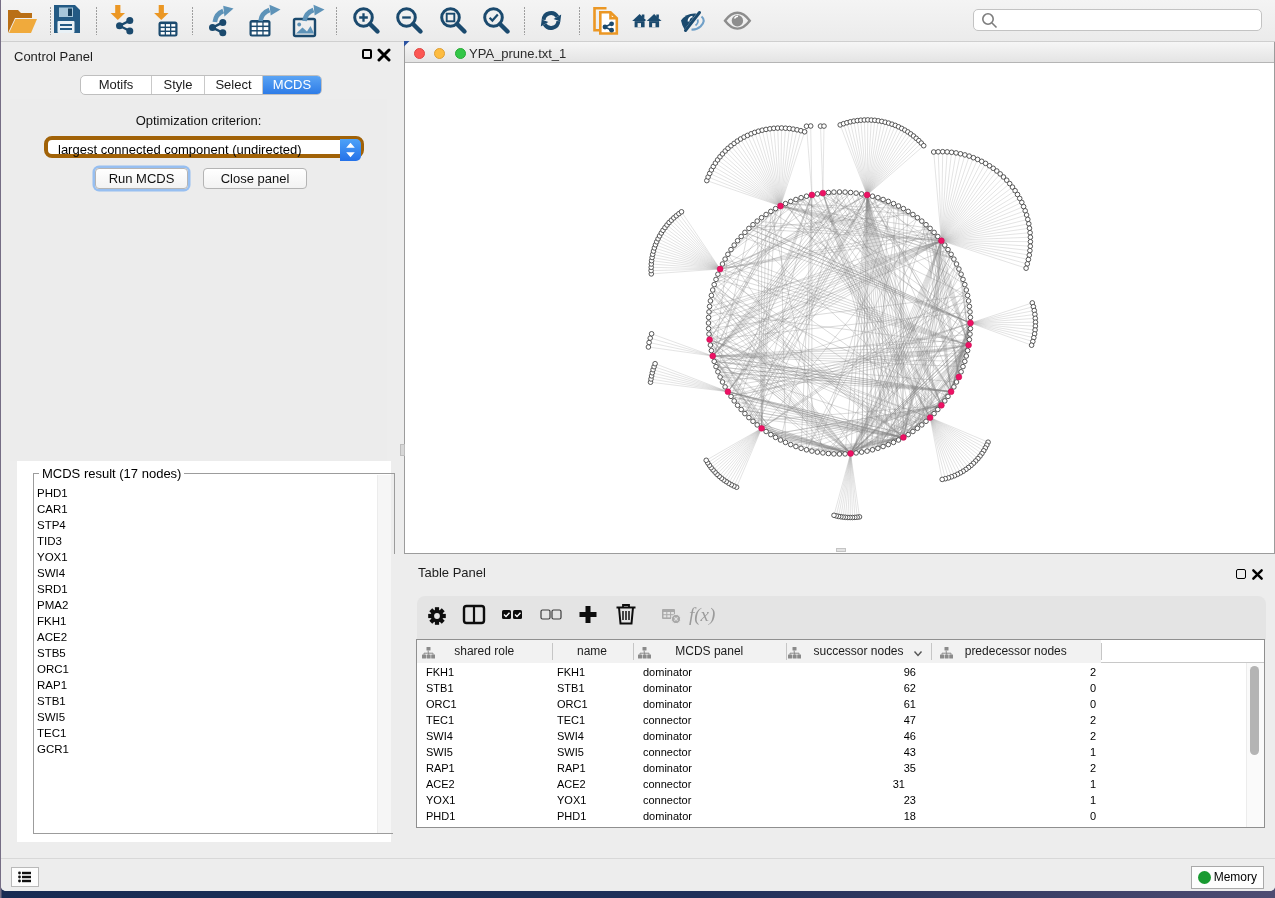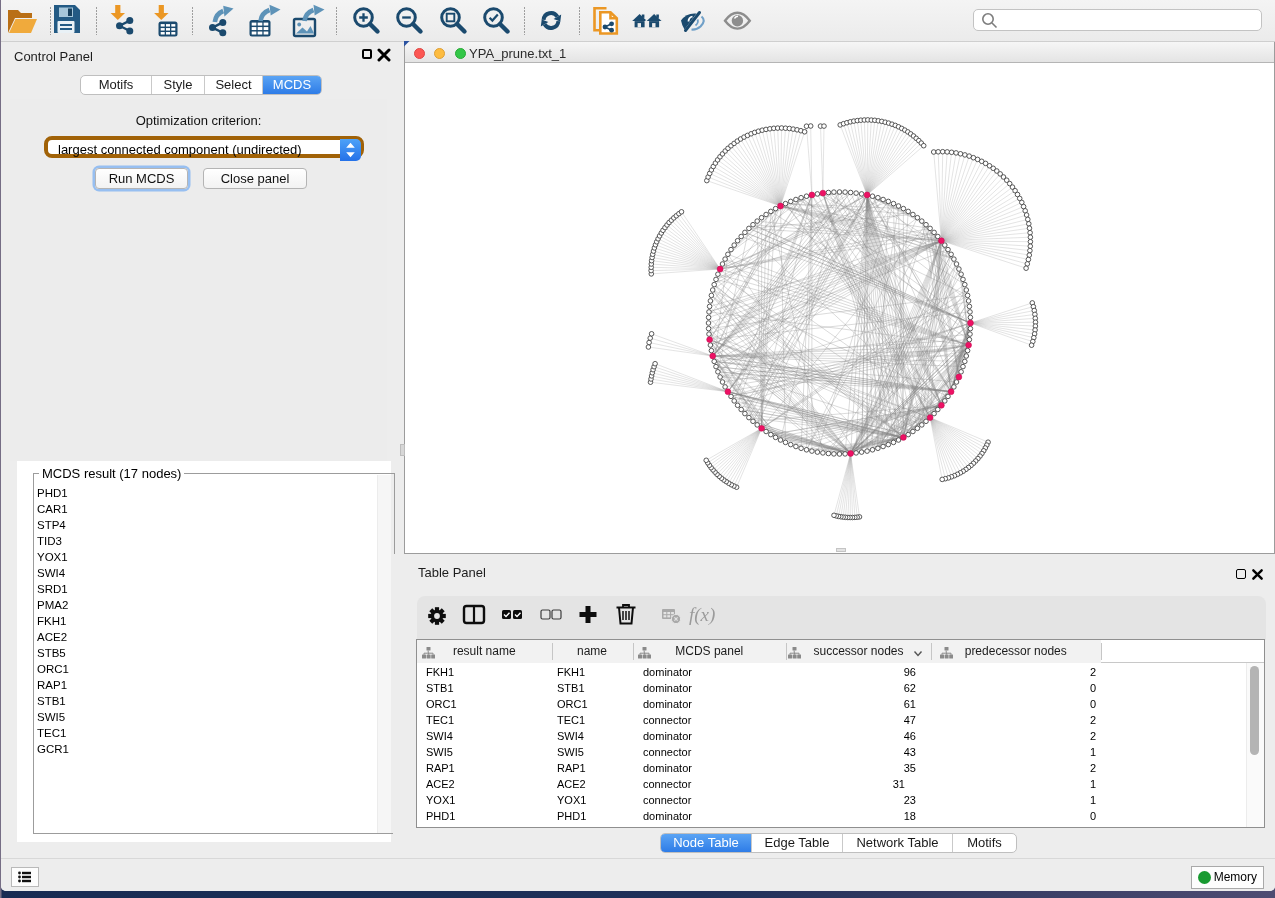--- a/index.html
+++ b/index.html
@@ -1312,21 +1312,21 @@
           <rect x="9.1" y="6.2" width="2.8" height="2.2"></rect>
         </g>
         <circle cx="14" cy="10" r="4.6" fill="#a9a9a9" stroke="#e4e4e4" stroke-width="1"></circle>
         <path d="M12.4 8.4 l3.2 3.2 M15.6 8.4 l-3.2 3.2" stroke="#e4e4e4" stroke-width="1.3"></path>
       </g>
       <text x="272" y="25" font-family="Liberation Serif, serif" font-style="italic" font-size="19" fill="#9b9b9b">f(x)</text>
     </svg>
     <div class="tbl">
       <div class="tblhead">
         <div class="tblheadbg"></div>
-        <div class="th" style="left:0px;width:134.5px">result name</div>
+        <div class="th" style="left:0px;width:134.5px">shared role</div>
         <div class="thsep" style="left:134.5px"></div>
         <div class="th" style="left:134.5px;width:81px">name</div>
         <div class="thsep" style="left:215.5px"></div>
         <div class="th" style="left:215.5px;width:153.5px">MCDS panel</div>
         <div class="thsep" style="left:369.0px"></div>
         <div class="th" style="left:369px;width:145px">successor nodes</div>
         <div class="thsep" style="left:514px"></div>
         <div class="th" style="left:514px;width:169.5px">predecessor nodes</div>
         <div class="thsep" style="left:683.5px"></div>
       </div>
@@ -1396,26 +1396,20 @@
       <div class="row" style="top:168px">
         <div class="cell" style="left:9px">PHD1</div>
         <div class="cell" style="left:140px">PHD1</div>
         <div class="cell" style="left:226px">dominator</div>
         <div class="cell num" style="left:369px;width:130px">18</div>
         <div class="cell num" style="left:514px;width:165px">0</div>
       </div>
       <div class="abs" style="left:829px;top:23px;width:18px;height:164px;background:#fafafa;border-left:1px solid #ececec"></div>
       <div class="abs" style="left:832.5px;top:26px;width:9px;height:89px;background:#b4b4b4;border-radius:5px"></div>
     </div>
-    <div class="btabs" style="left:267px;top:279px">
-      <div class="tab sel" style="width:91px;padding:0">Node Table</div>
-      <div class="tab" style="width:91px;padding:0">Edge Table</div>
-      <div class="tab" style="width:110px;padding:0">Network Table</div>
-      <div class="tab last" style="width:63px;padding:0">Motifs</div>
-    </div>
   </div>
 <svg class="abs" style="left:422px;top:647px" width="13" height="12" viewBox="0 0 13 12">
     <g fill="#8a8a8a">
       <rect x="4.5" y="0" width="4" height="3.6" rx="0.5"></rect>
       <rect x="0" y="7.6" width="4" height="4" rx="0.5"></rect>
       <rect x="4.6" y="7.6" width="4" height="4" rx="0.5"></rect>
       <rect x="9.2" y="7.6" width="4" height="4" rx="0.5"></rect>
       <path d="M6.2 3.6 v2.2 M2 7.6 v-1.4 h9 v1.4 M6.6 7.6 v-2" stroke="#8a8a8a" fill="none" stroke-width="1"></path>
     </g>
   </svg>

